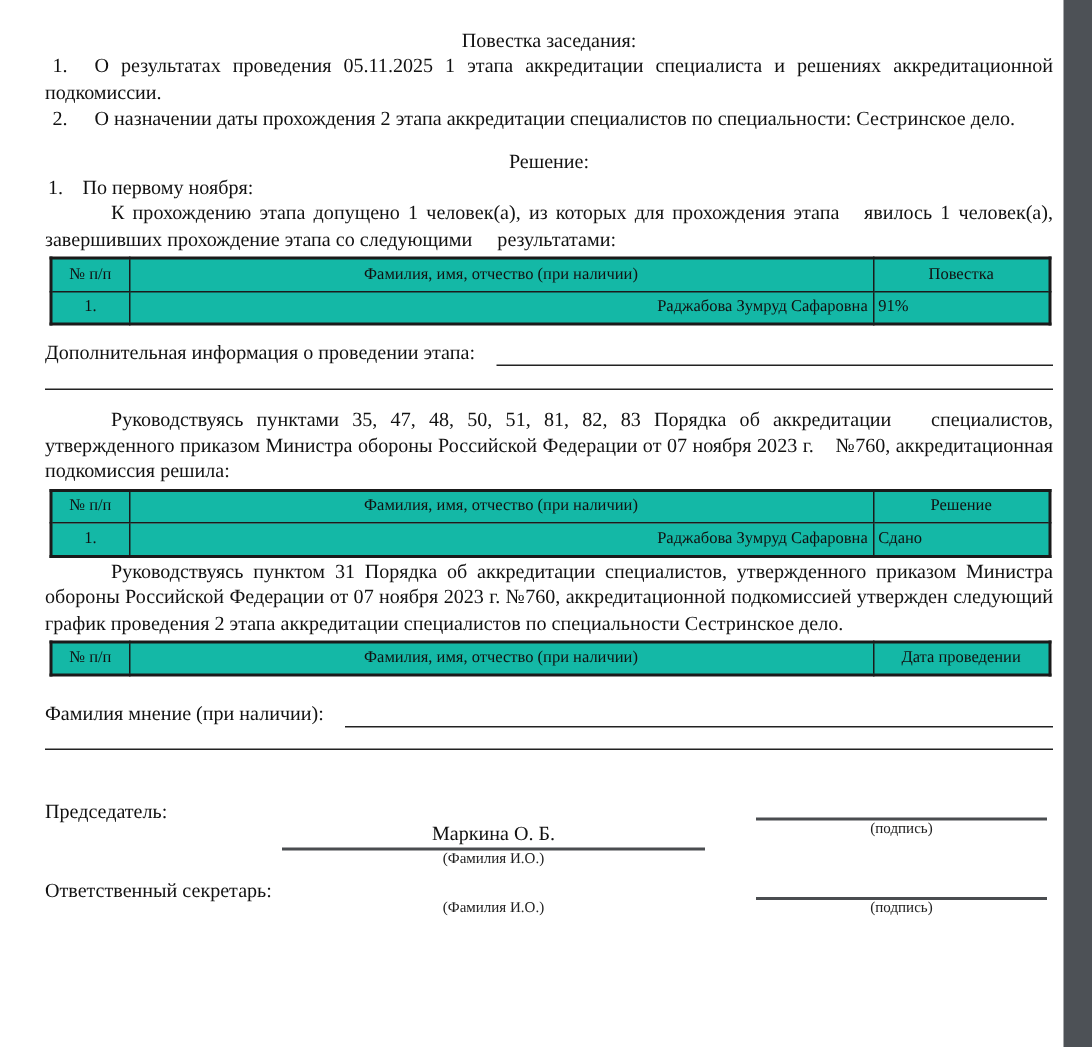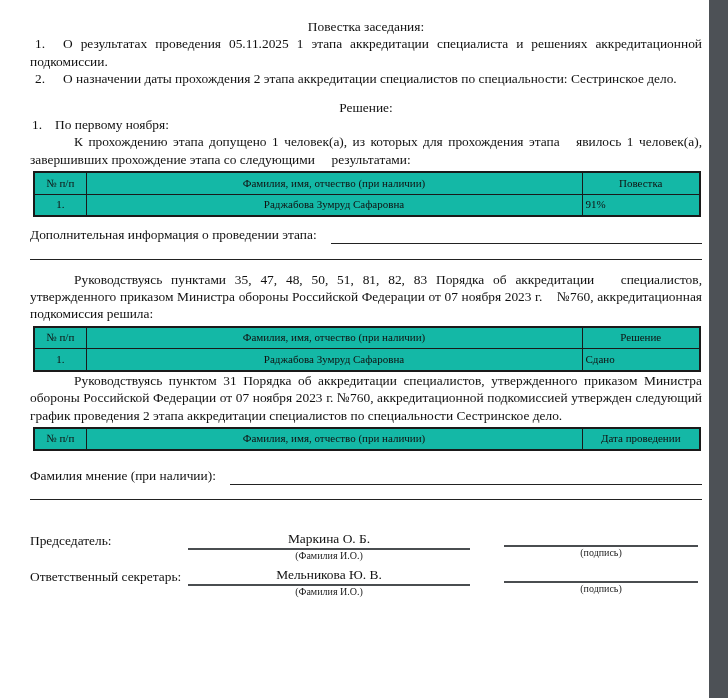--- a/index.html
+++ b/index.html
@@ -55,35 +55,35 @@
     line-height: 15.5px;
     padding: 2px 3px;
     vertical-align: middle;
     background: #14b8a6;
   }
   table.doc-table { border: 2px solid #1a1a1a; }
   .col-num { width: 52px; }
   .col-last { width: 118px; }
   table.doc-table th { text-align: center; height: 22px; }
   td.cell-num { text-align: center; }
-  td.cell-name { text-align: center; padding-left: 8px; margin-left: 40px; }
+  td.cell-name { text-align: right; padding-left: 8px; margin-left: 40px; }
   td.cell-val { text-align: left; padding-left: 6px; }
   tr.data-row td { height: 22px; }
 
   .info-row { display: flex; align-items: flex-end; margin-top: 9px; }
   .fill-line { flex: 1; margin-left: 14px; border-bottom: 1.6px solid #222; height: 15px; }
   .full-line { border-bottom: 1.6px solid #222; margin-top: 15px; height: 1px; }
 
   .q2-head { margin-top: 7px; }
   .tbl3 { margin-top: 12px; }
 
   .sig-block { margin-top: 30px; }
   .sig-row { display: flex; align-items: flex-start; margin-bottom: 6px; }
   .sig-role { width: 158px; padding-top: 2px; }
-  .sig-center { width: 282px; }
+  .sig-center { width: 282px; margin-top: 17px; }
   .sig-name {
     text-align: center;
     border-bottom: 2px solid #4a4d50;
     padding-bottom: 1px;
   }
   .sig-cap {
     text-align: center;
     font-size: 10px;
     line-height: 9px;
     color: #222;
@@ -192,21 +192,20 @@
         </div>
         <div class="sig-right">
           <div class="sig-space"></div>
           <div class="sig-cap">(подпись)</div>
         </div>
       </div>
 
       <div class="sig-row">
         <div class="sig-role">Ответственный секретарь:</div>
         <div class="sig-center">
-          <div class="sig-name">Мельникова Ю. В.</div>
           <div class="sig-cap">(Фамилия И.О.)</div>
         </div>
         <div class="sig-right">
           <div class="sig-space"></div>
           <div class="sig-cap">(подпись)</div>
         </div>
       </div>
 
     </div>
   </div>

